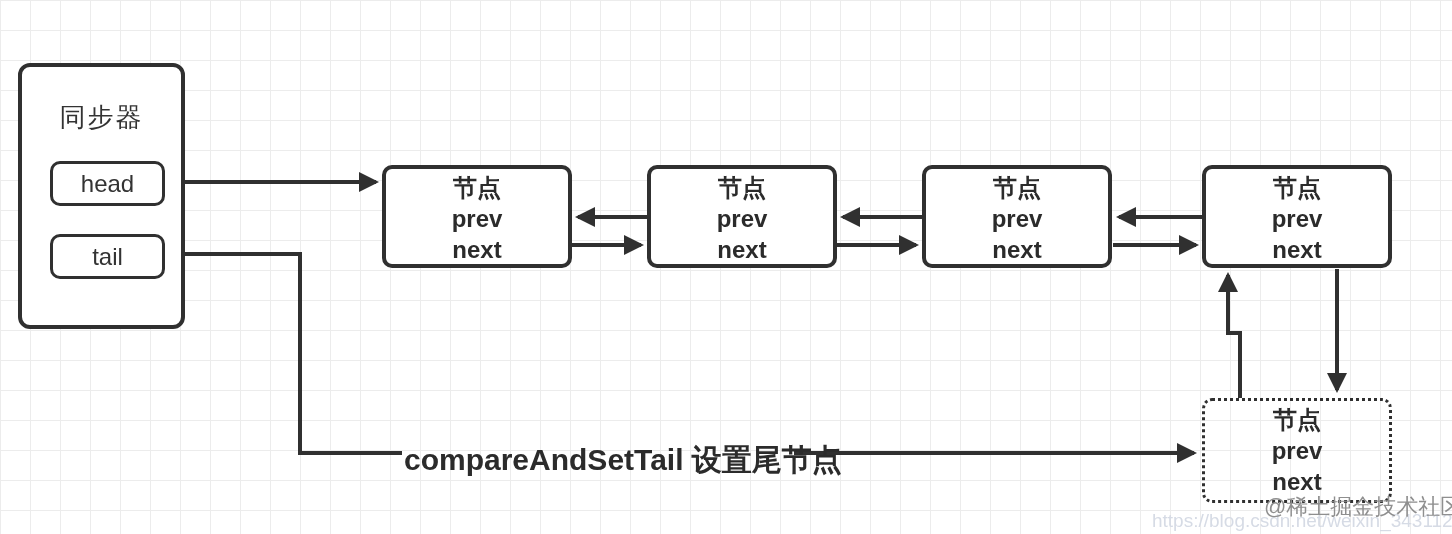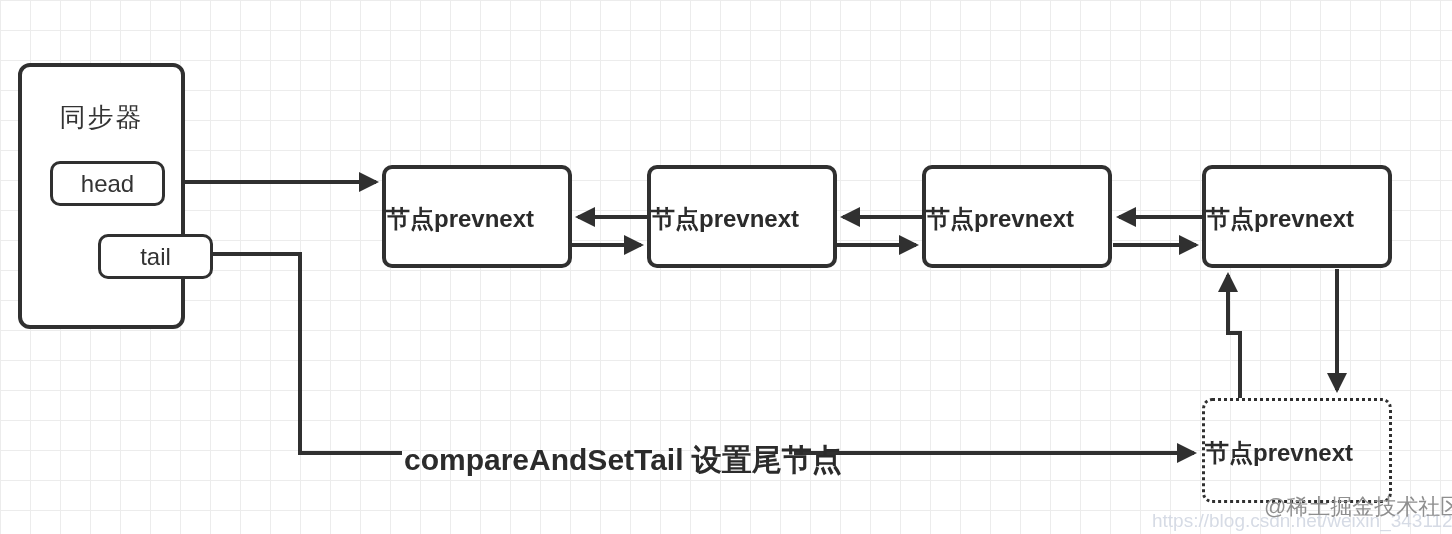--- a/index.html
+++ b/index.html
@@ -14,25 +14,25 @@
   
   .sync-box{position:absolute;left:18px;top:63px;width:167px;height:266px;box-sizing:border-box;
     border:4px solid #303030;border-radius:12px;background:#fff;}
   .sync-title{position:absolute;left:0;top:33px;width:100%;text-align:center;
     font-size:26px;font-weight:500;color:#333;letter-spacing:2px;}
   .pill{position:absolute;left:28px;width:115px;height:45px;box-sizing:border-box;
     border:3.5px solid #303030;border-radius:10px;background:#fff;
     display:flex;align-items:center;justify-content:center;
     font-size:24px;font-weight:500;color:#333;}
   .pill.head{top:94px;}
-  .pill.tail{top:167px;margin-left:48px;}
+  .pill.tail{top:167px;}
   
   .node{position:absolute;top:165px;width:190px;height:103px;box-sizing:border-box;
     border:4px solid #303030;border-radius:10px;background:#fff;
-    display:flex;align-items:center;justify-content:flex-start;
+    display:flex;flex-direction:column;align-items:center;justify-content:flex-start;
     padding-top:3px;}
   .node .nt{font-size:24px;font-weight:600;color:#2b2b2b;line-height:31px;}
   .node .nf{font-size:24px;font-weight:700;color:#2b2b2b;line-height:31px;}
   .n1{left:382px;} .n2{left:647px;} .n3{left:922px;} .n4{left:1202px;}
   .node.dotted{left:1202px;top:398px;height:105px;border:3px dotted #303030;background:transparent;}
   
   .edge-label{position:absolute;left:404px;top:440px;width:390px;text-align:center;
     font-size:30px;font-weight:600;color:#2b2b2b;white-space:nowrap;}
   
   .wm-community{position:absolute;left:1264px;top:492px;font-size:22px;color:#8f8f8f;

